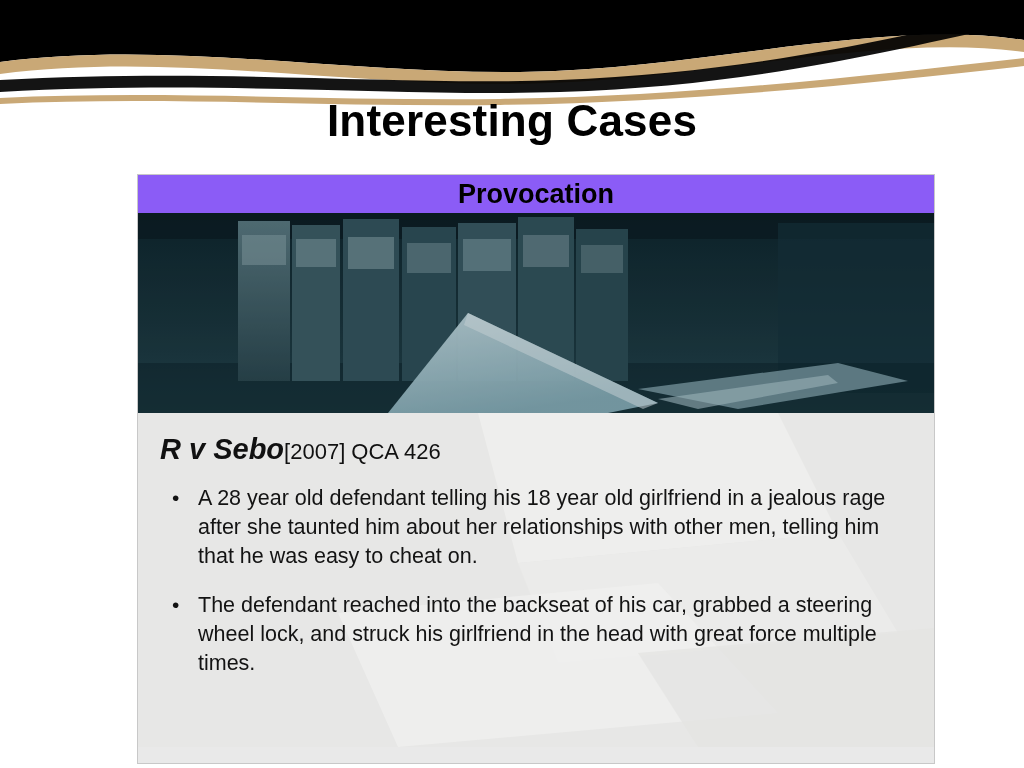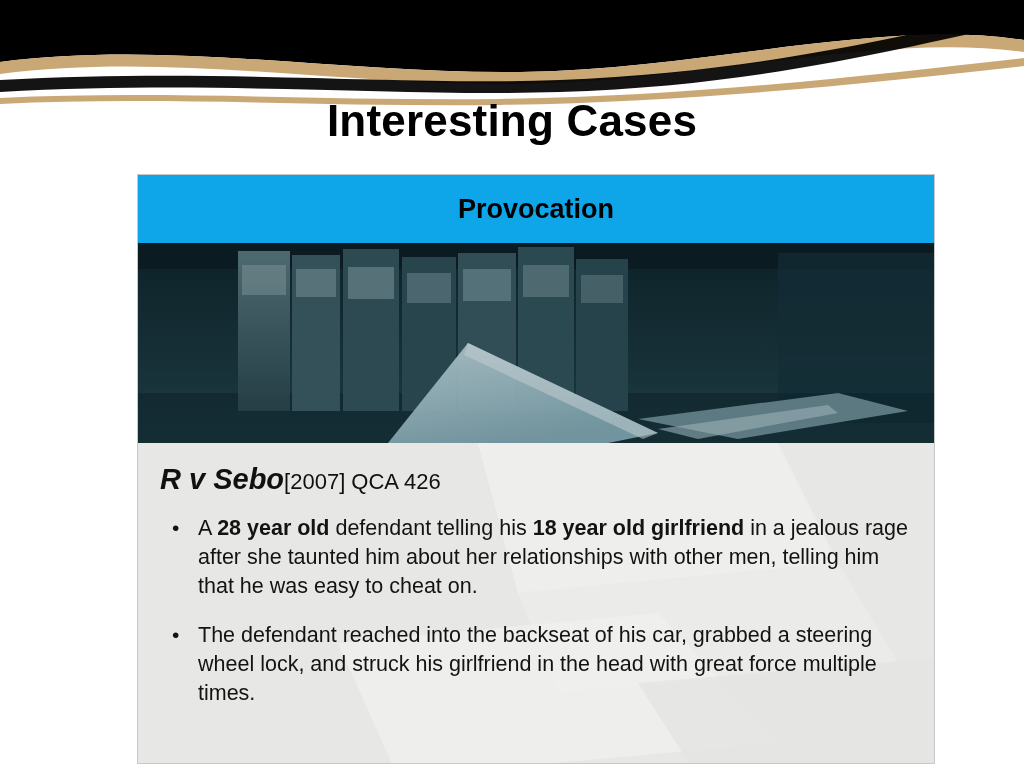--- a/index.html
+++ b/index.html
@@ -45,22 +45,22 @@
     left: 137px;
     top: 174px;
     width: 796px;
     height: 588px;
     background: #e9e9e9;
     border: 1px solid #c8c8c8;
     overflow: hidden;
   }
 
   .card-header {
-    height: 68px;
-    background: #0ea5e9;
+    height: 38px;
+    background: #8b5cf6;
     display: flex;
     align-items: center;
     justify-content: center;
     font-size: 27px;
     font-weight: bold;
     color: #000000;
   }
 
   
   .photo {
@@ -115,21 +115,21 @@
     flex: 0 0 38px;
     text-align: left;
     padding-left: 12px;
     box-sizing: border-box;
     font-size: 21px;
     line-height: 1.35;
   }
   .bullet .text {
     flex: 1 1 auto;
   }
-  .b { font-weight: bold; }
+  .b { font-weight: normal; }
 </style>
 </head>
 <body>
 
 <div class="banner">
   <svg width="1024" height="110" viewBox="0 0 1024 110" xmlns="http://www.w3.org/2000/svg">
     <rect x="0" y="0" width="1024" height="110" fill="#ffffff"></rect>
     <path d="M0,0 L1024,0 L1024,40 C880,18 700,70 520,72 C340,74 170,40 0,62 Z" fill="#000000"></path>
     <path d="M0,62 C170,40 340,74 520,72 C700,70 880,18 1024,40 L1024,52 C880,32 700,82 520,84 C340,86 170,52 0,74 Z" fill="#c9a876"></path>
     <path d="M1024,22 C900,48 760,86 560,92 C400,97 220,80 0,92 L0,80 C220,68 400,86 560,80 C760,72 900,36 1024,10 Z" fill="#000000" opacity="0.92"></path>

